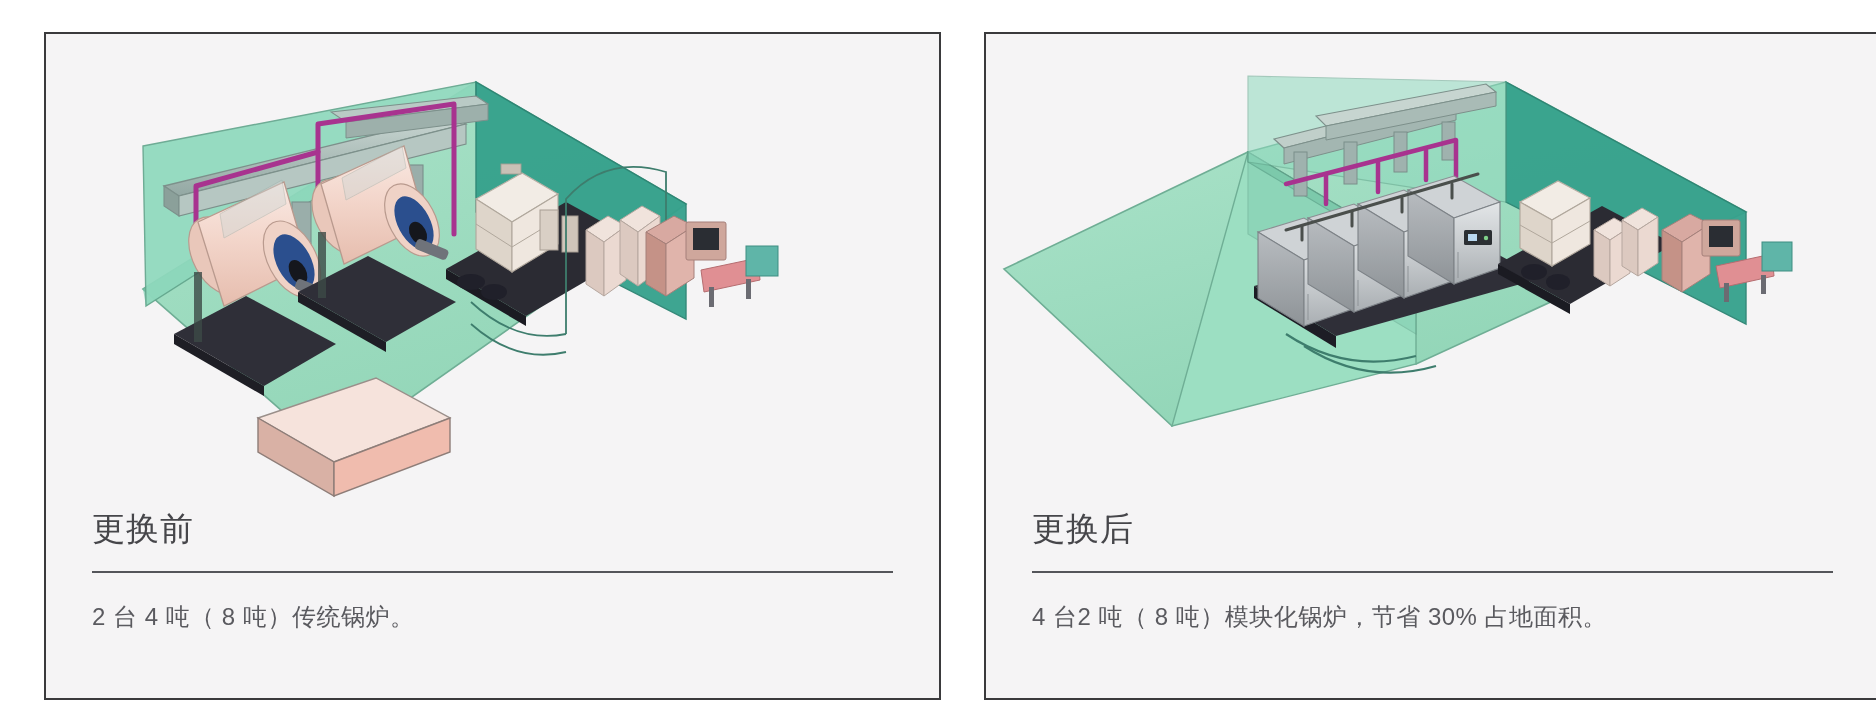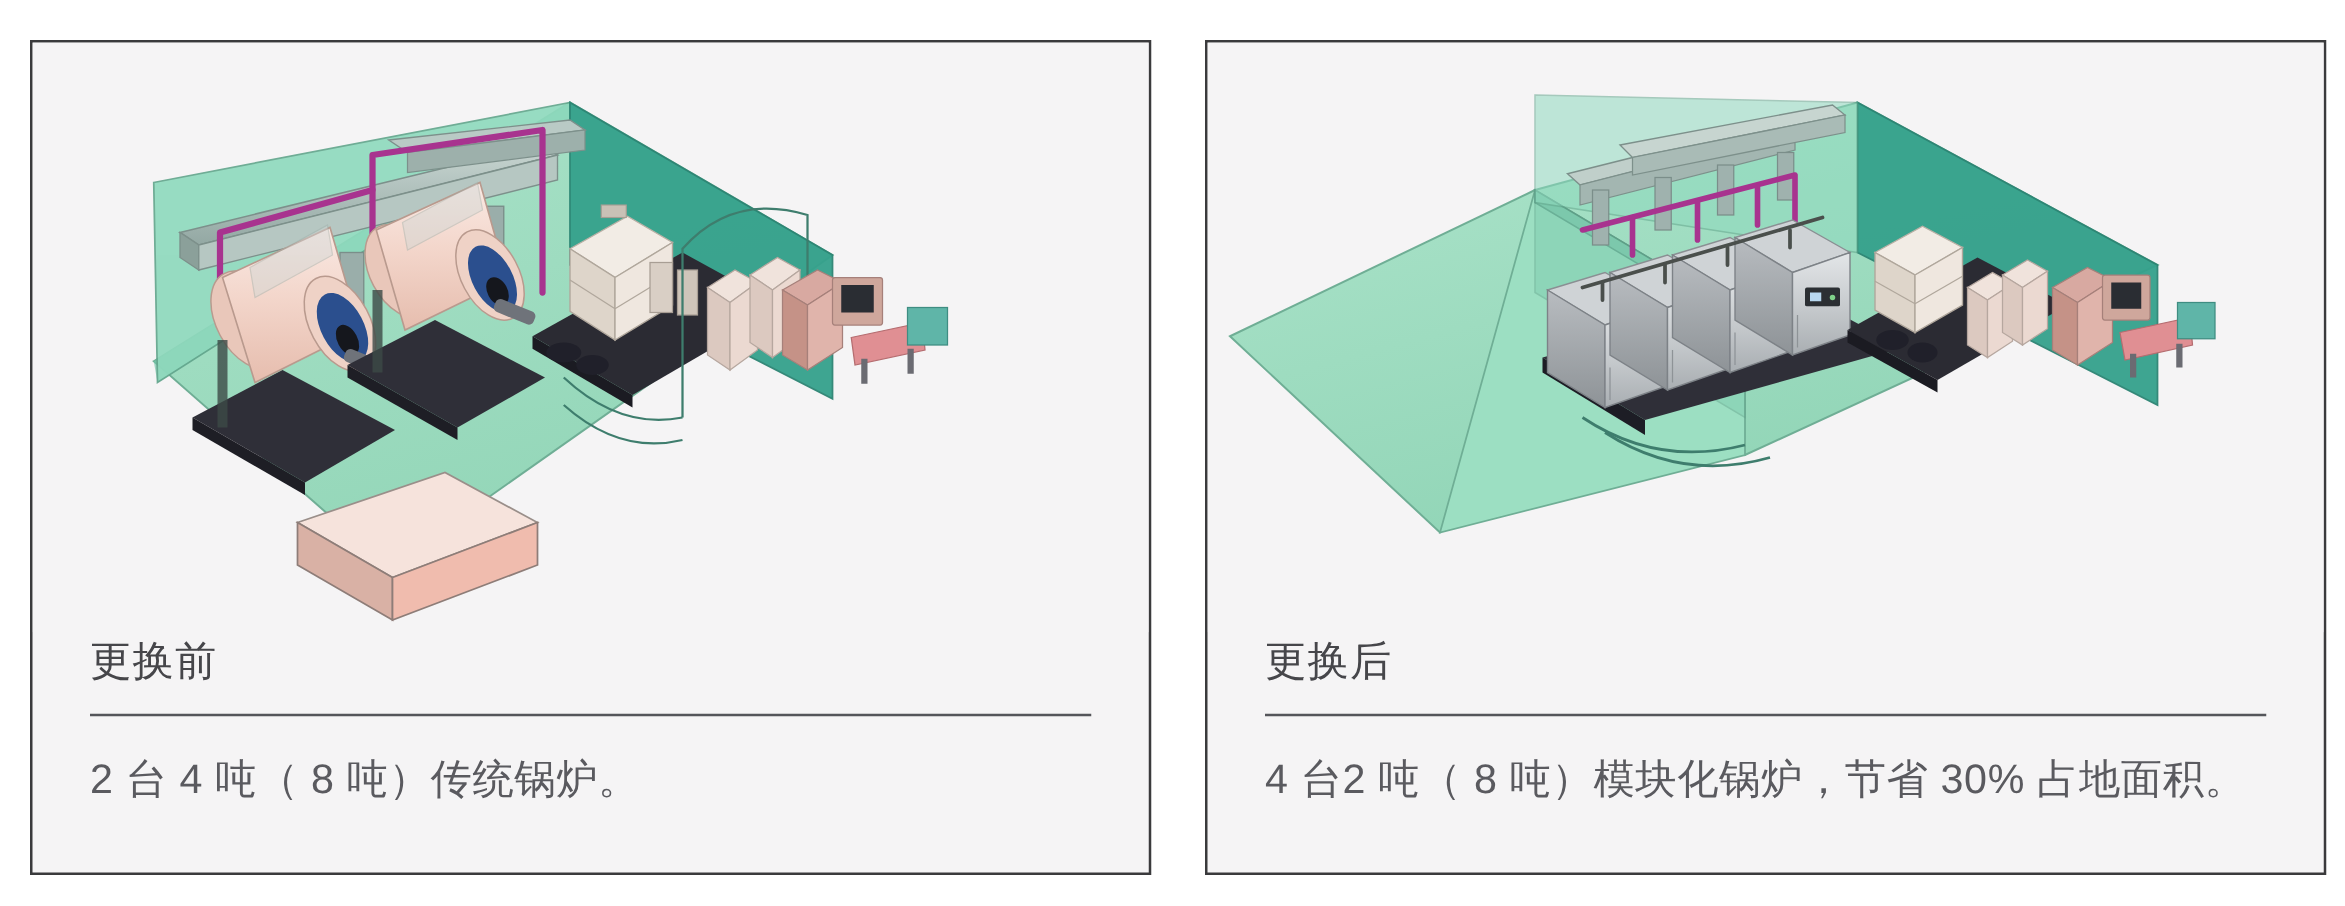--- a/index.html
+++ b/index.html
@@ -25,21 +25,21 @@
     position: relative;
     box-sizing: border-box;
     width: 897px;
     height: 668px;
     background: #f5f4f5;
     border: 2px solid #3a3a3c;
     margin-top: 32px;
     display: flex;
     flex-direction: column;
   }
-  .panel--left { margin-left: 24px; }
+  .panel--left { margin-left: 44px; }
   .panel--right { margin-left: 43px; }
 
   .scene {
     position: relative;
     flex: 0 0 472px;
     height: 472px;
     overflow: hidden;
   }
   .scene svg { display: block; }
 
@@ -56,21 +56,21 @@
     letter-spacing: 1px;
     padding-top: 6px;
     white-space: nowrap;
   }
   .rule {
     height: 2px;
     background: #54555a;
     margin-top: 26px;
   }
   .panel-caption {
-    font-size: 33px;
+    font-size: 24px;
     line-height: 1.2;
     color: #5a5a5f;
     font-weight: 400;
     letter-spacing: 0.5px;
     padding-top: 30px;
     white-space: nowrap;
   }
 </style>
 </head>
 <body>

